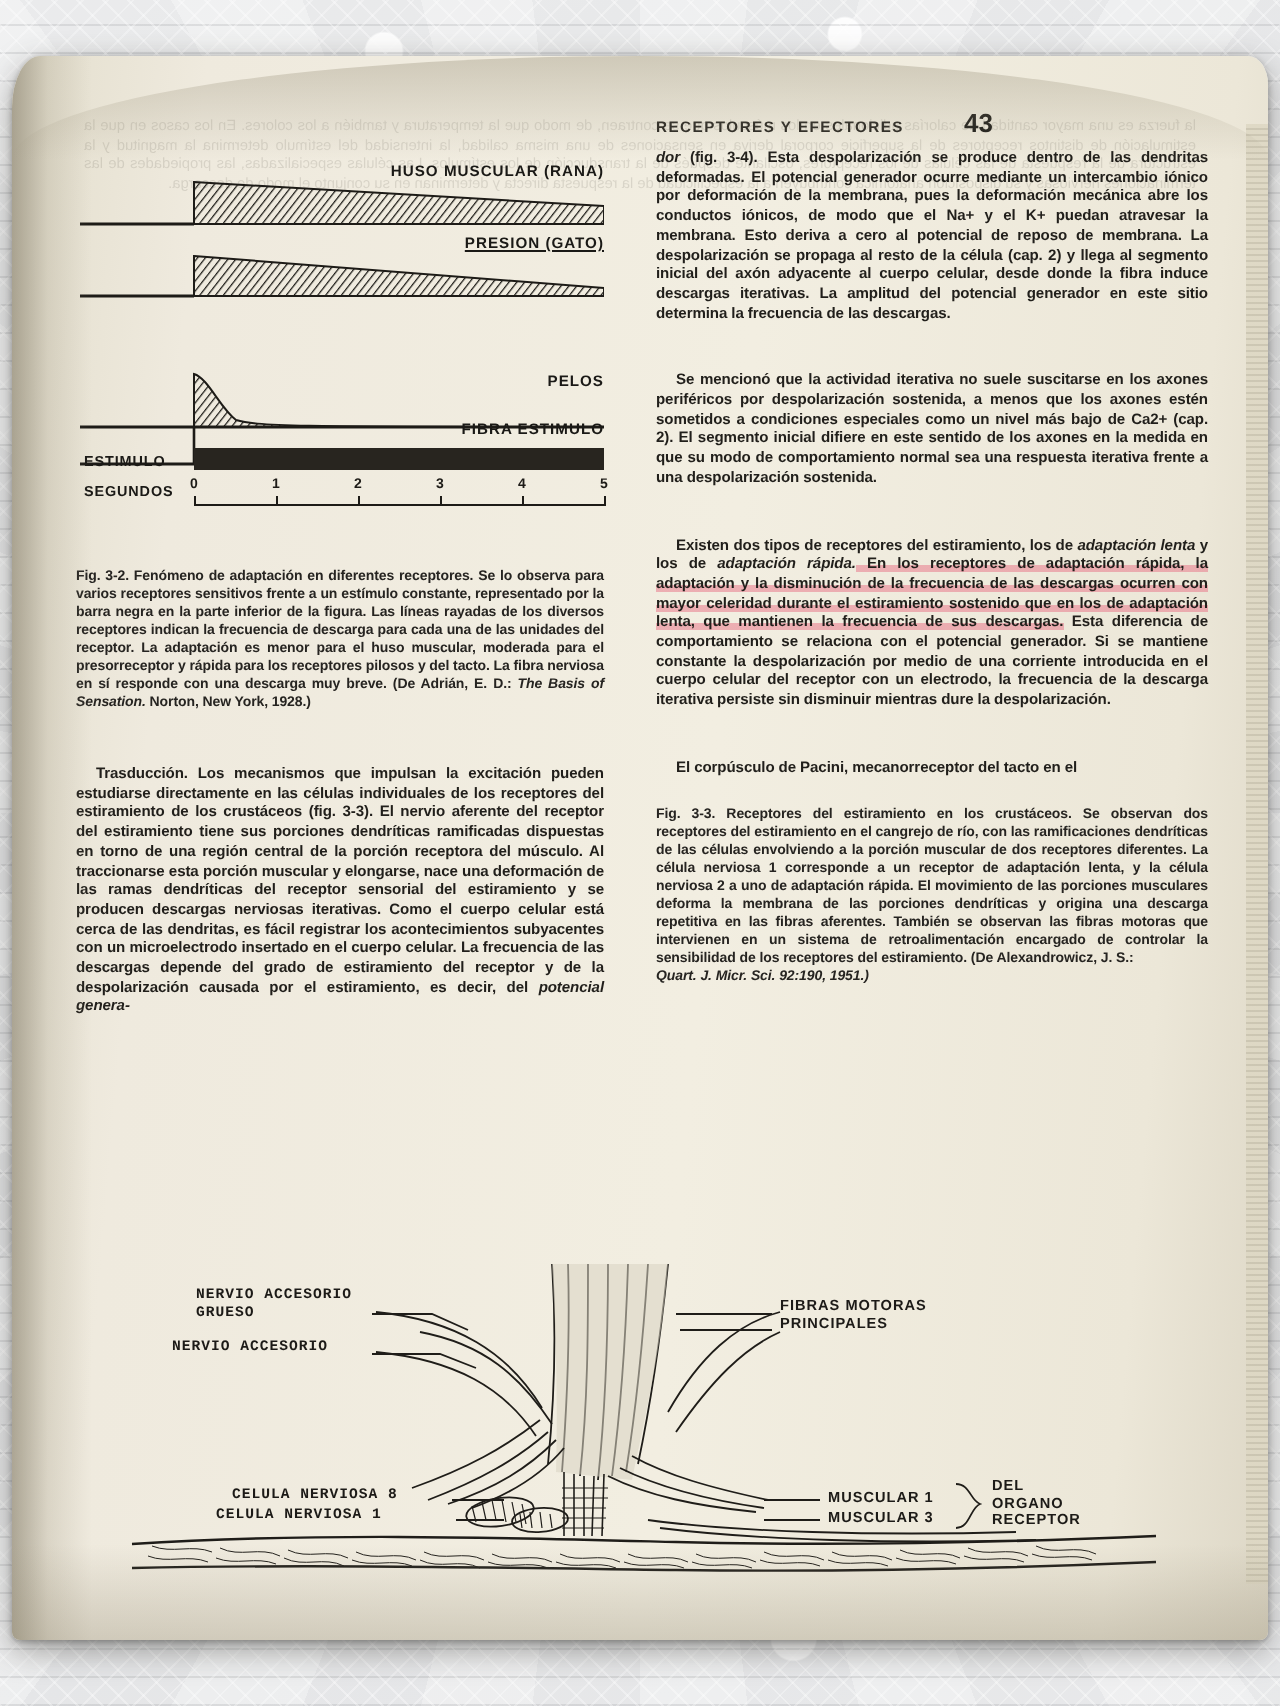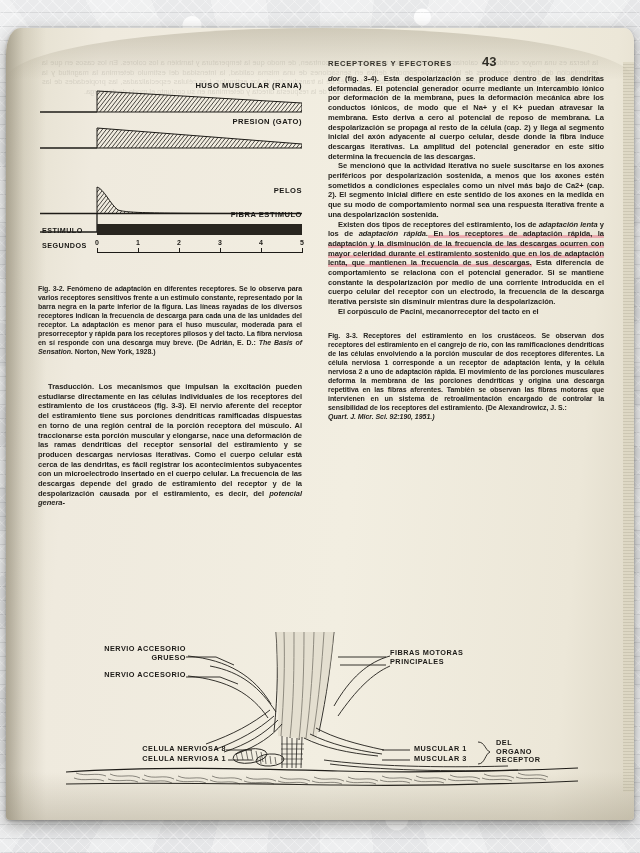--- a/index.html
+++ b/index.html
@@ -100,21 +100,21 @@
 
   p.body {
     font-size: 7.55px;
     line-height: 9.7px;
     text-align: justify;
     color: #211f1b;
     margin-bottom: 0;
     font-weight: 600;
     letter-spacing: -0.05px;
   }
-  p.body + p.body { text-indent: 10px; }
+  p.body + p.body { text-indent: 10px; margin-top: 24px; }
   .lead { font-weight: 800; }
   .ital { font-style: italic; }
 
   p.caption {
     font-size: 7.0px;
     line-height: 9.0px;
     text-align: justify;
     color: #262421;
     font-weight: 600;
     letter-spacing: -0.05px;
@@ -150,21 +150,21 @@
   .ticknum { position: absolute; top: -13px; font-size: 7px; font-weight: 700; color: #1d1b17; transform: translateX(-50%); }
 
   
   #fig33 {
     position: absolute; left: 0px; top: 578px; width: 566px; height: 165px;
   }
   .diag-label {
     position: absolute; font-size: 7.3px; font-weight: 700;
     letter-spacing: 0.5px; color: #1c1a17; white-space: pre-line; line-height: 9px;
   }
-  .t-right { text-align: right; }
+  .t-right { text-align: left; font-family: Liberation Mono, monospace; }
 
   
   .showthrough {
     position: absolute; inset: 0; pointer-events: none;
     opacity: 0.14; transform: scaleX(-1);
     font-size: 7.4px; line-height: 9.7px; color: #4a463c;
     padding: 30px 36px; text-align: justify; overflow: hidden;
   }
 </style>
 </head>
@@ -204,21 +204,21 @@
               <pattern id="hatch1" patternUnits="userSpaceOnUse" width="3.1" height="3.1" patternTransform="rotate(38)">
                 <line x1="0" y1="0" x2="0" y2="3.1" stroke="#1d1b17" stroke-width="1.25"></line>
               </pattern>
             </defs>
             <path d="M57,9 L262,21 L262,30 L57,30 Z" fill="url(#hatch1)" stroke="#1d1b17" stroke-width="1"></path>
             <line x1="0" y1="30" x2="57" y2="30" stroke="#1d1b17" stroke-width="1.4"></line>
           </svg>
         </div>
 
         <div class="trace" style="top:44px;height:34px;">
-          <div class="trace-label" style="top:-1px;">PRESION (GATO)</div>
+          <div class="trace-label" style="top:-1px;text-decoration:underline;">PRESION (GATO)</div>
           <svg width="262" height="34" viewBox="0 0 262 34">
             <path d="M57,10 L262,26 L262,30 L57,30 Z" fill="url(#hatch1)" stroke="#1d1b17" stroke-width="1"></path>
             <line x1="0" y1="30" x2="57" y2="30" stroke="#1d1b17" stroke-width="1.4"></line>
           </svg>
         </div>
 
 
         <div class="trace" style="top:110px;height:32px;">
           <div class="trace-label" style="top:2px;">PELOS</div>
           <svg width="262" height="32" viewBox="0 0 262 32">

